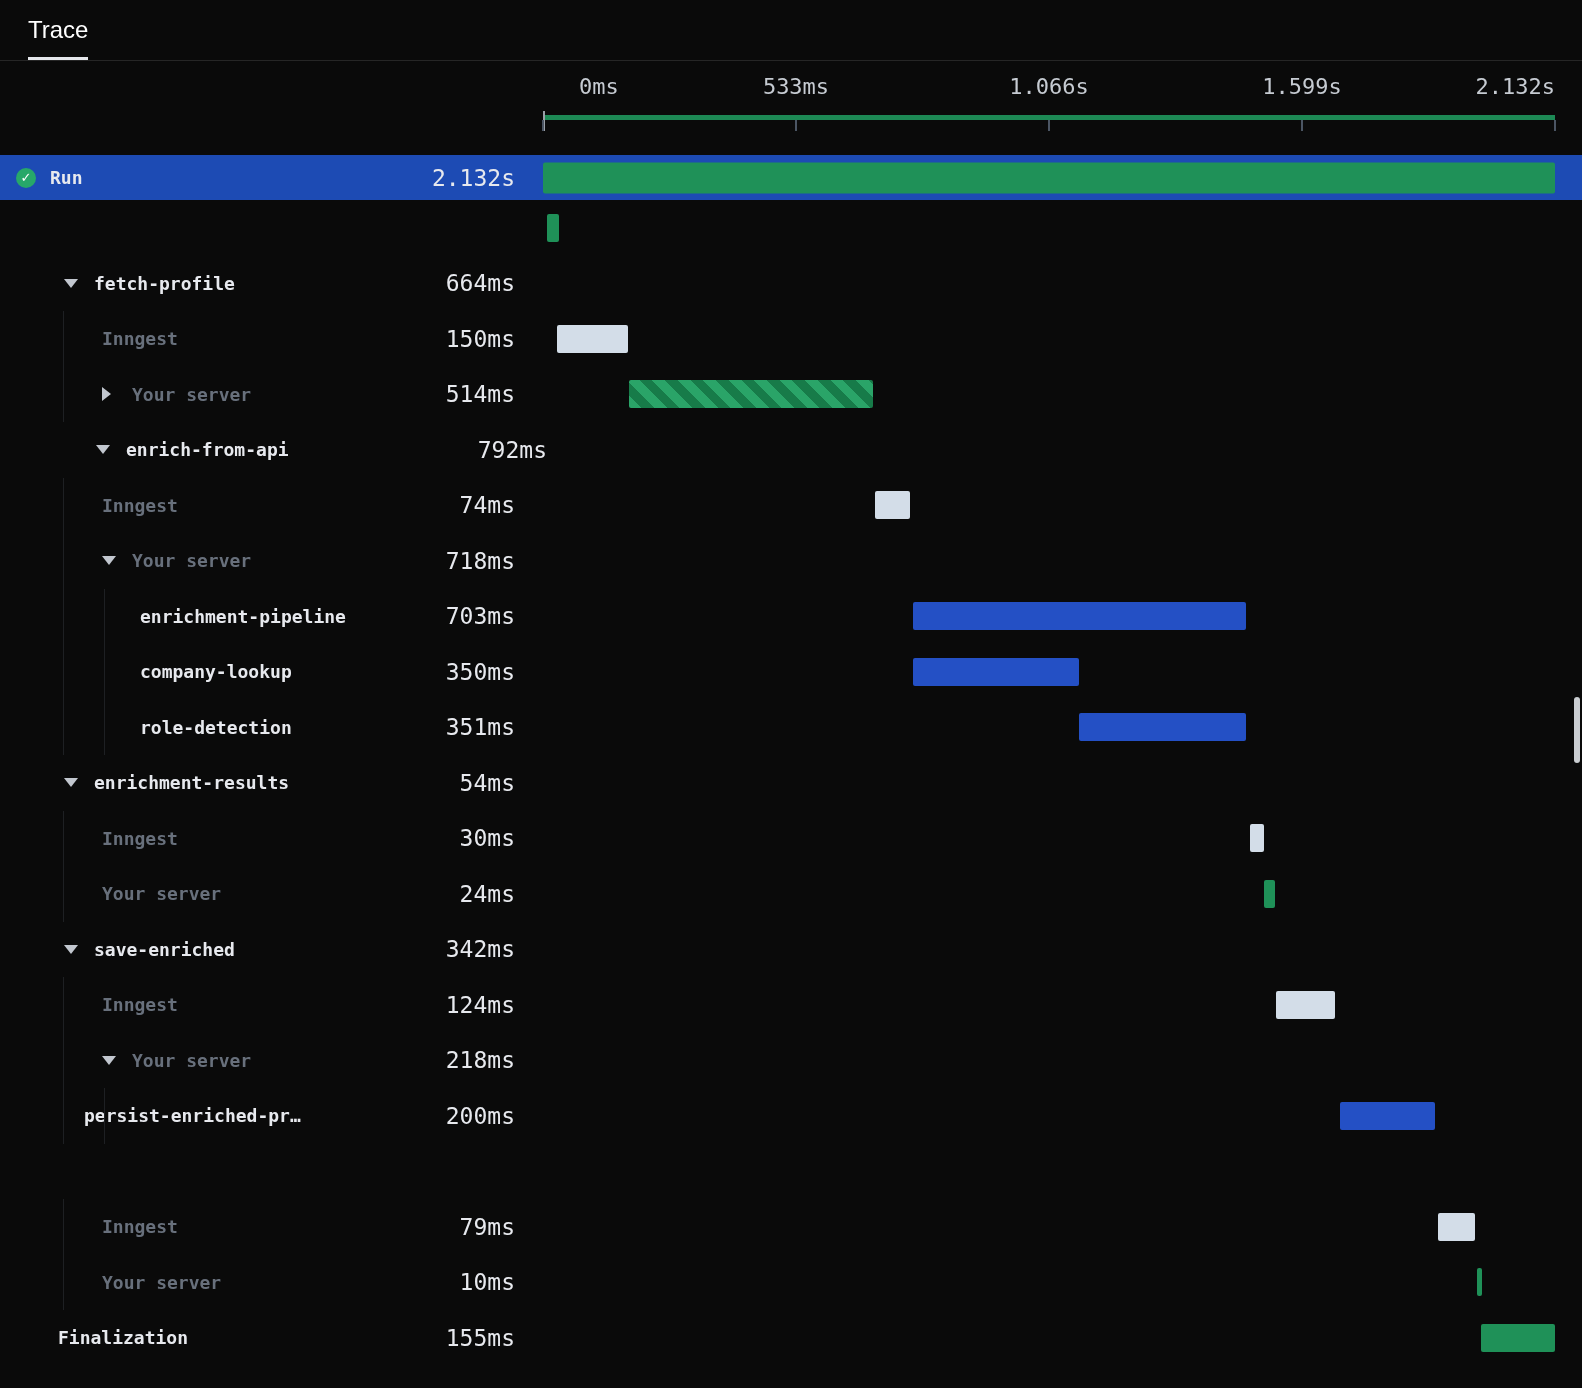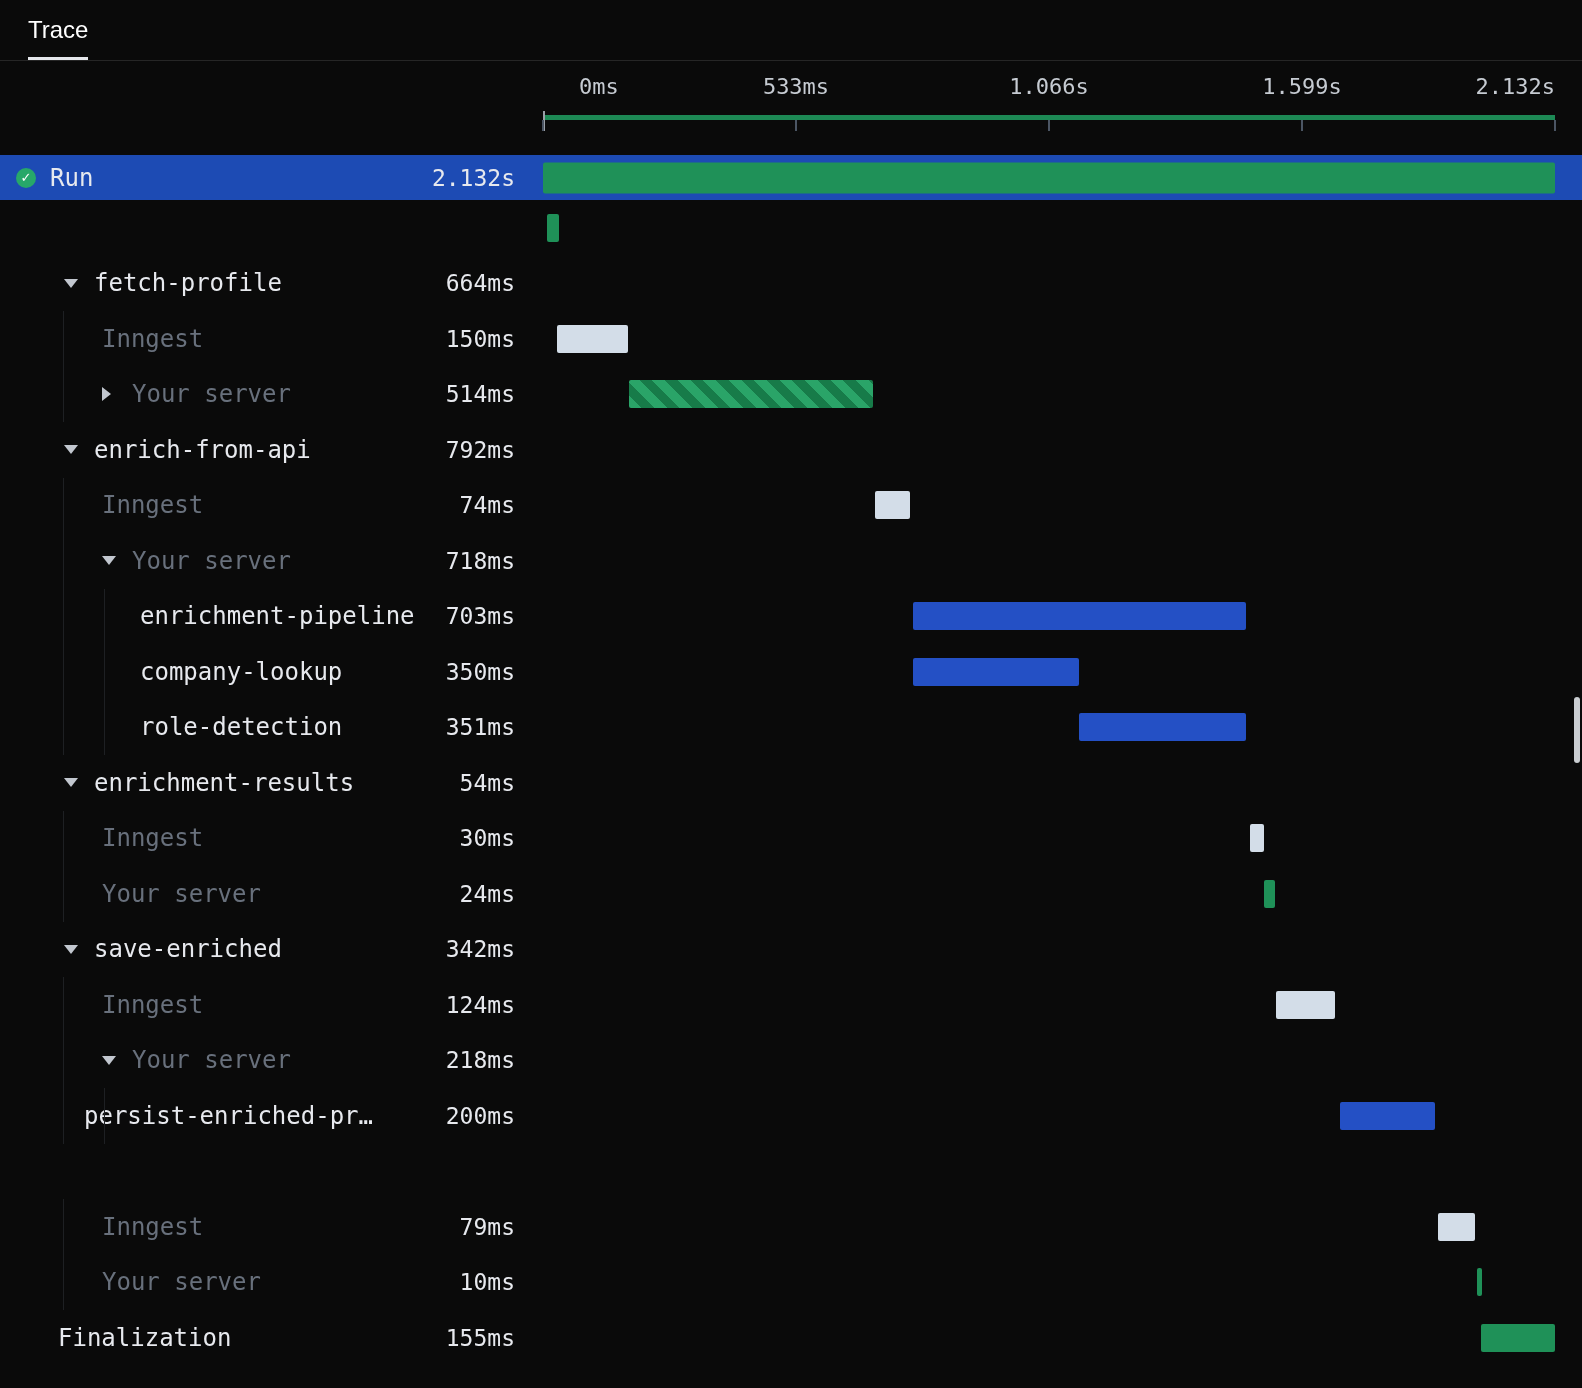--- a/index.html
+++ b/index.html
@@ -28,21 +28,21 @@
   .tick-label.first { transform:none; }
   .tick-label.last { transform:translateX(-100%); }
   .ruler { position:absolute; left:543px; right:27px; top:52px; height:22px; }
   .ruler-line { position:absolute; left:0; right:0; top:2px; height:5px; background:#1d8a55; }
   .ruler-start { position:absolute; left:0; top:-2px; width:2px; height:20px; background:#9aa0a8; }
   .ruler-tick { position:absolute; top:7px; width:2px; height:11px; background:#4b5563; }
 
   
   .row { position:relative; height:55.5px; display:flex; align-items:center; }
   .row-left { position:relative; width:543px; height:100%; display:flex; align-items:center; }
-  .row-label { font-size:24px; white-space:nowrap; color:#e7e9ee; }
+  .row-label { font-size:18px; white-space:nowrap; color:#e7e9ee;font-weight:bold; }
   .row-label.gray { color:#68707c; }
   .row-duration { position:absolute; right:28px; font-size:23px; color:#e7e9ee; }
   .row-track { position:absolute; left:543px; right:27px; top:0; bottom:0; }
   .bar { position:absolute; top:50%; transform:translateY(-50%); height:28px; border-radius:2px; min-width:5px; }
   .bar.green   { background:#1f9158; }
   .bar.light   { background:#d3dde8; }
   .bar.blue    { background:#2450c5; }
   .bar.hatched { background:repeating-linear-gradient(45deg,#2aa468 0 9px,#177b49 9px 18px); }
   .toggle { width:36px; padding-left:6px; display:flex; align-items:center; flex:0 0 auto; cursor:pointer; }
   .tri-down  { width:0; height:0; border-left:7px solid transparent; border-right:7px solid transparent; border-top:9px solid #c2c7cf; }
@@ -140,21 +140,21 @@
             <span class="tri-right"></span>
           </span>
           <span class="row-label gray">Your server</span>
           <span class="row-duration">514ms</span>
         </div>
         <div class="row-track">
           <div class="bar hatched" style="left: 8.48968%; width: 24.1088%;"></div>
         </div>
       </div>
       <div class="row">
-        <div class="row-left" style="padding-left: 58px;">
+        <div class="row-left" style="padding-left: 58px; margin-left: 32px;">
           <span class="toggle">
             <span class="tri-down"></span>
           </span>
           <span class="row-label">enrich-from-api</span>
           <span class="row-duration">792ms</span>
         </div>
         <div class="row-track"></div>
       </div>
       <div class="row">
         <div class="row-left" style="padding-left: 102px;">

